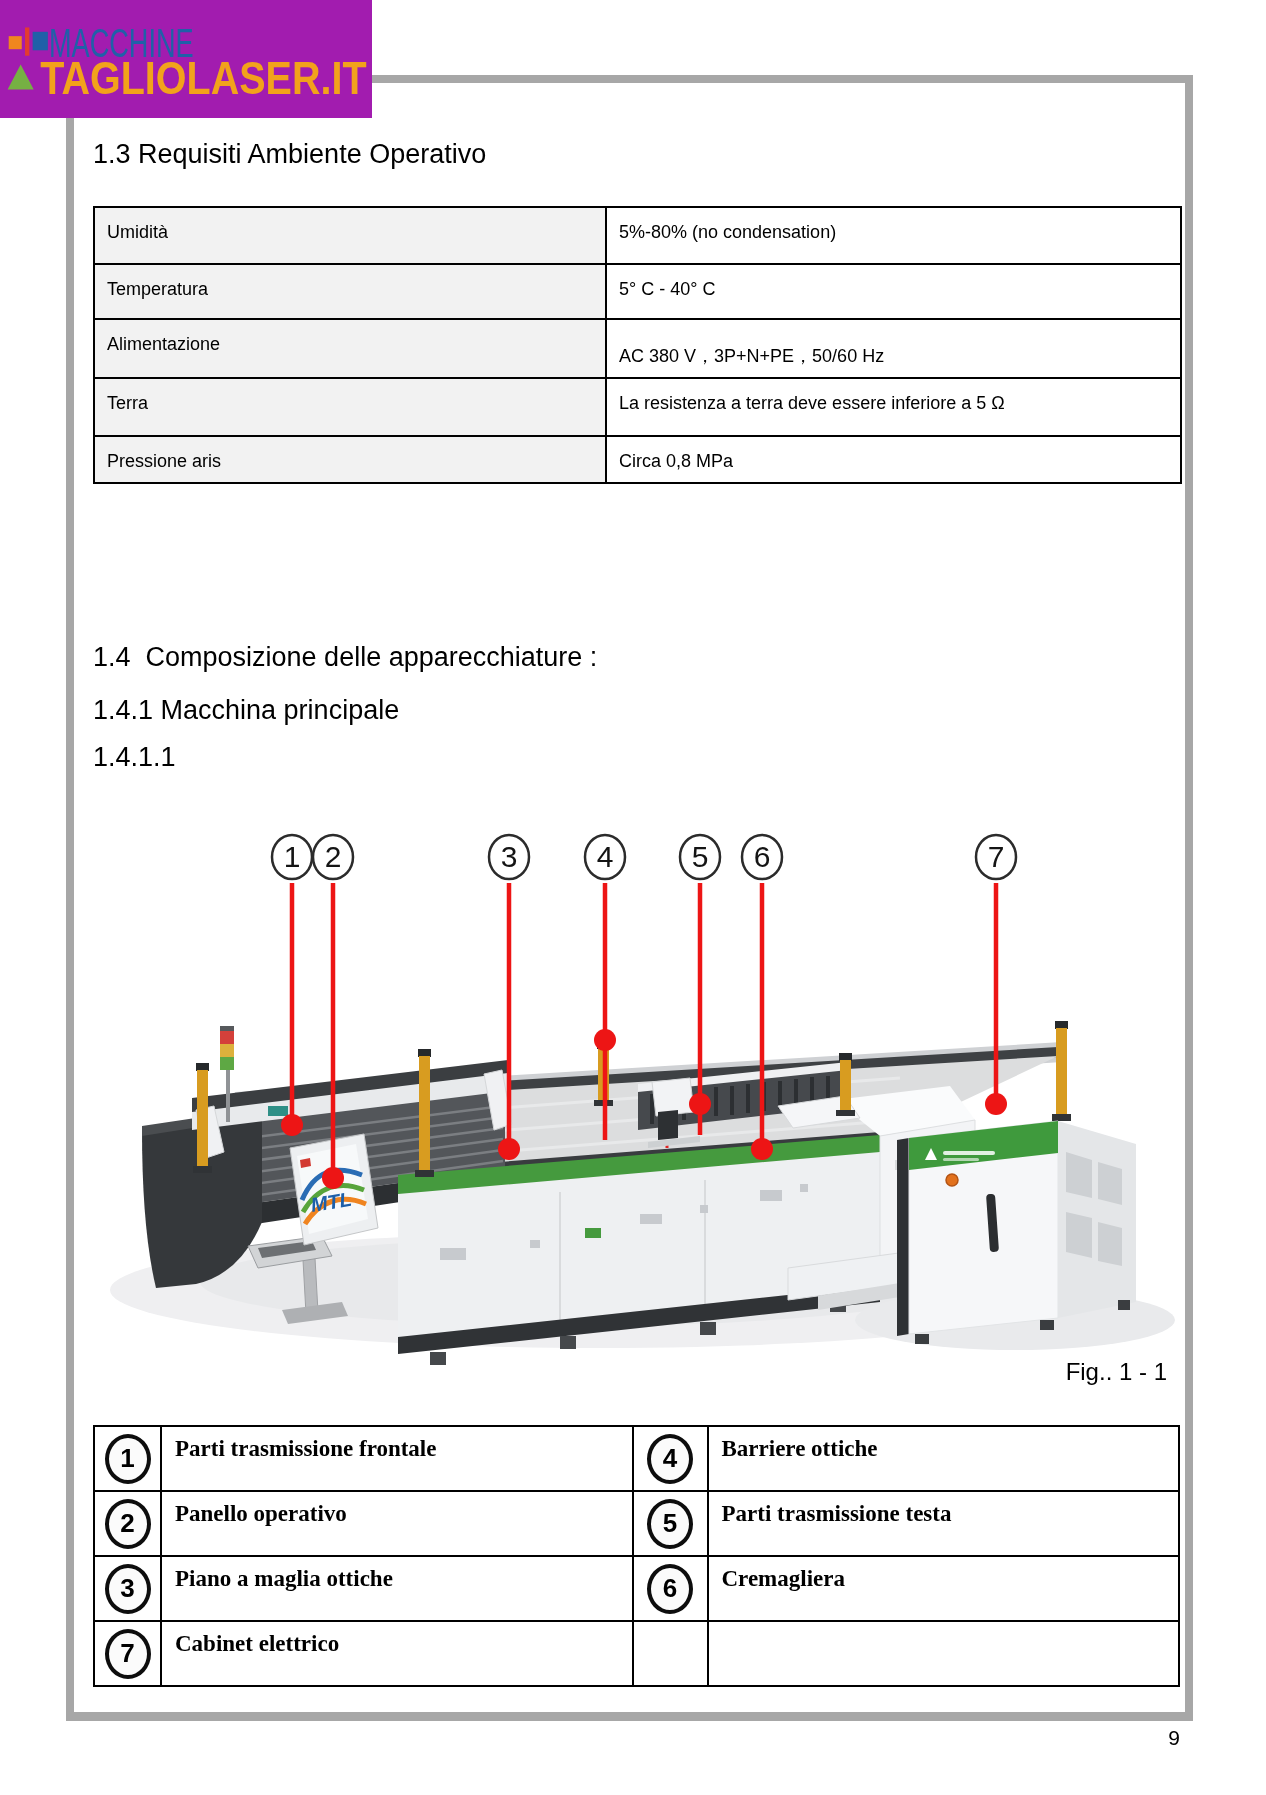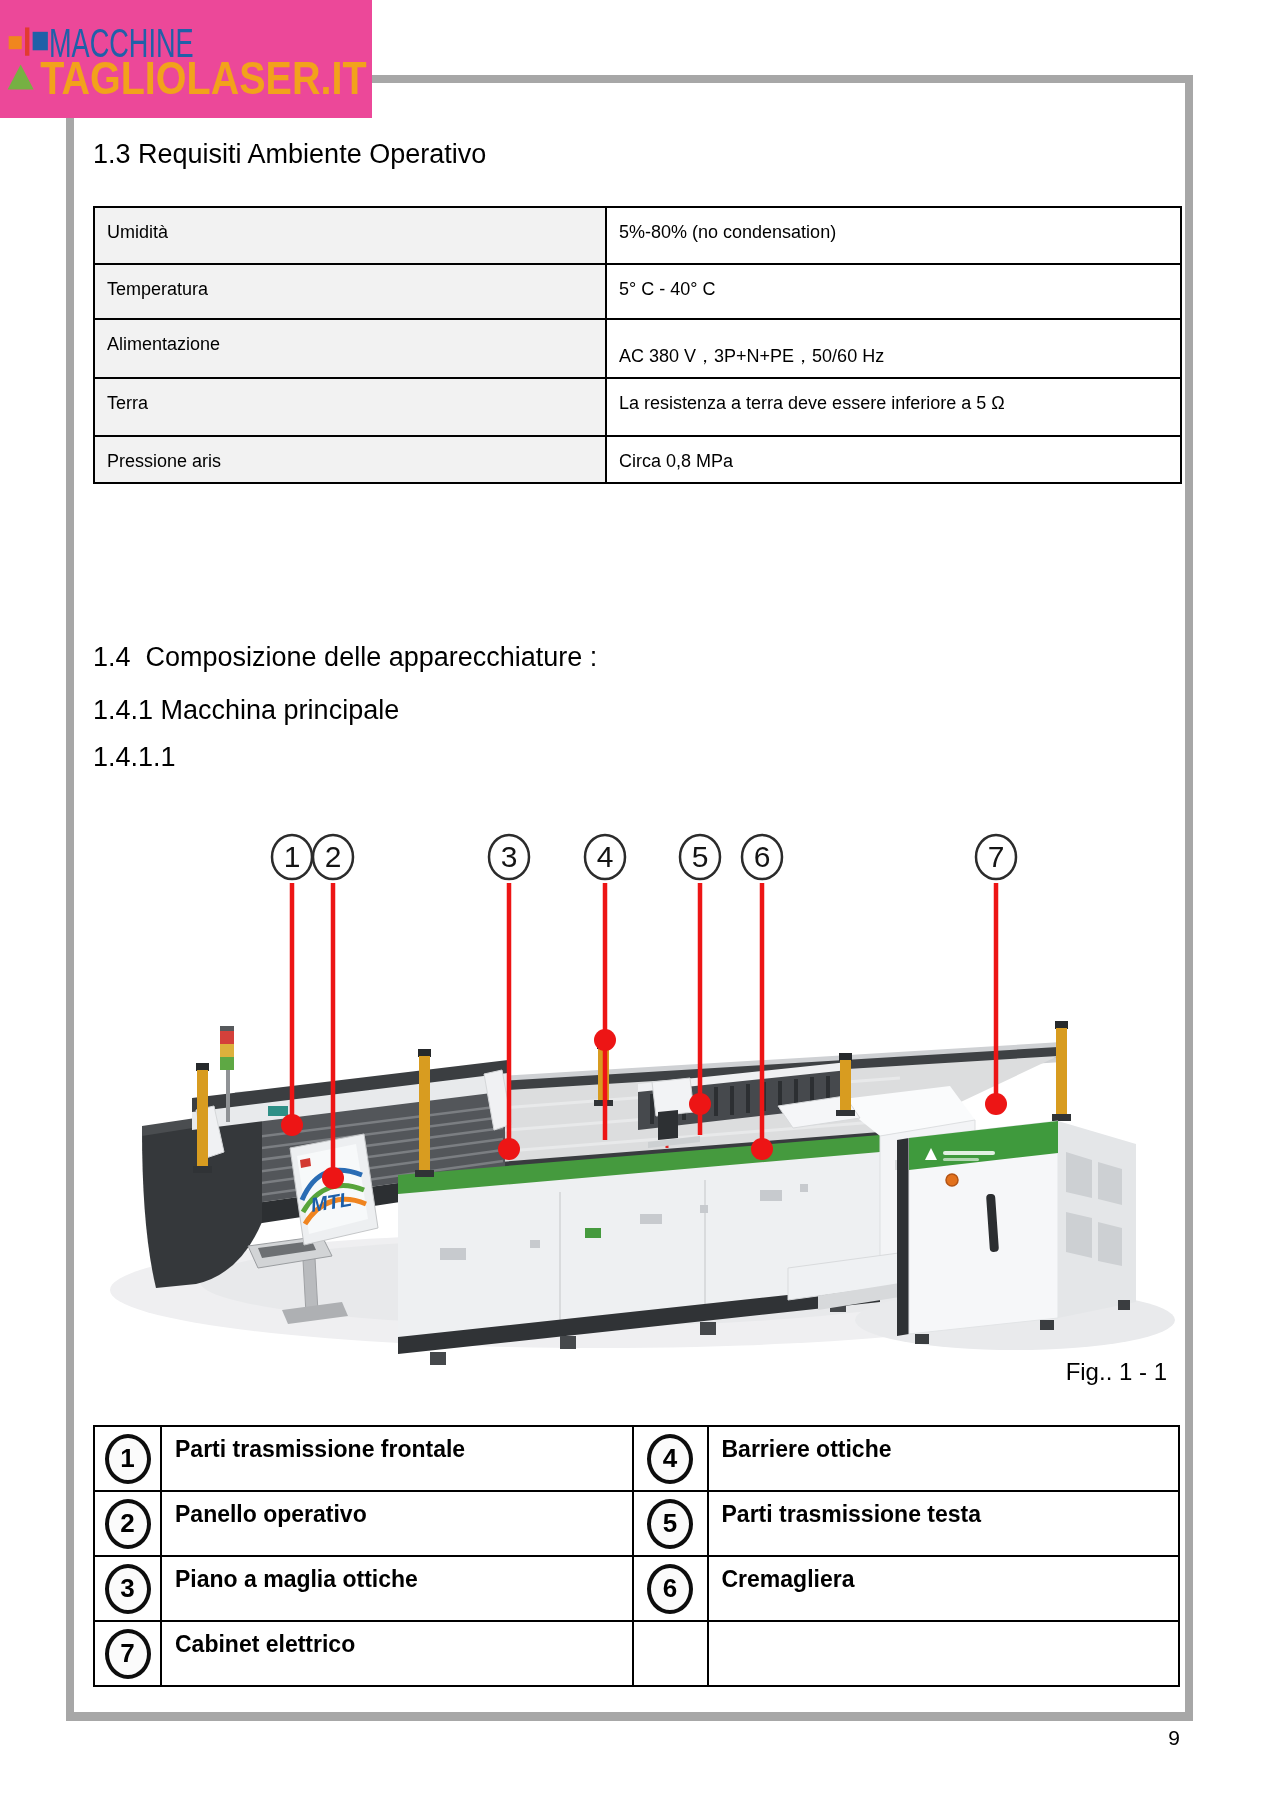--- a/index.html
+++ b/index.html
@@ -8,21 +8,21 @@
     font-family:"Liberation Sans","DejaVu Sans",sans-serif;color:#000;
     overflow:hidden;
   }
   .abs{position:absolute;}
   
   #page-frame{
     left:66px;top:75px;width:1127px;height:1646px;
     border:8px solid #a7a7a7;border-bottom-width:9px;box-sizing:border-box;
   }
   
-  #logo-block{left:0;top:0;width:372px;height:118px;background:#ec4899;}
+  #logo-block{left:0;top:0;width:372px;height:118px;background:#a21caf;}
   
   .h{font-weight:normal;font-size:27px;line-height:32px;left:93px;white-space:pre;}
   #h13{top:138px;}
   #h14{top:641px;}
   #h141{top:694px;}
   #h1411{top:741px;}
   
   #env-table{left:93px;top:206px;width:1087px;border-collapse:collapse;table-layout:fixed;}
   #env-table td{
     border:2px solid #000;font-size:18px;line-height:33px;
@@ -37,21 +37,21 @@
   #env-table tr:nth-child(5) td{height:44px;}
   #env-table tr:nth-child(6) td{height:110px;}
   #env-table tr:nth-child(3) td.val{padding-top:20px;margin-left:26px;}
   
   #fig-caption{left:93px;top:1358px;width:1074px;text-align:right;font-size:24px;}
   
   #legend-table{left:93px;top:1425px;width:1087px;border-collapse:collapse;table-layout:fixed;}
   #legend-table td{border:2px solid #000;box-sizing:border-box;height:65px;vertical-align:top;}
   #legend-table td.numcell{width:67px;text-align:center;vertical-align:middle;}
   #legend-table td.numcell2{width:75px;text-align:center;vertical-align:middle;}
-  #legend-table td.lblcell{font-weight:bold;font-size:23px;padding:9px 0 0 13px;}
+  #legend-table td.lblcell{font-weight:bold;font-size:23px;padding:9px 0 0 13px;font-family:Liberation Serif, serif;}
   .lnum{
     width:38px;height:42px;border:4px solid #0d0d0d;border-radius:50%;
     display:inline-flex;align-items:center;justify-content:center;
     font-weight:bold;font-size:26px;background:#fbfbfb;
   }
   .lnum:empty{display:none;}
   #page-number{top:1726px;right:86px;font-size:21px;}
   svg text{font-family:"Liberation Sans","DejaVu Sans",sans-serif;}
 </style>
 </head>

